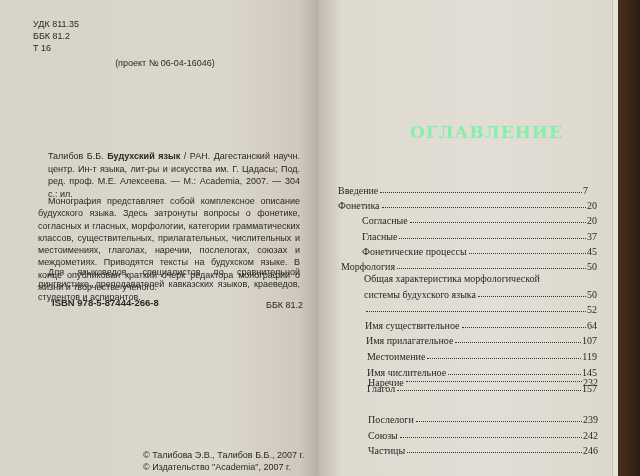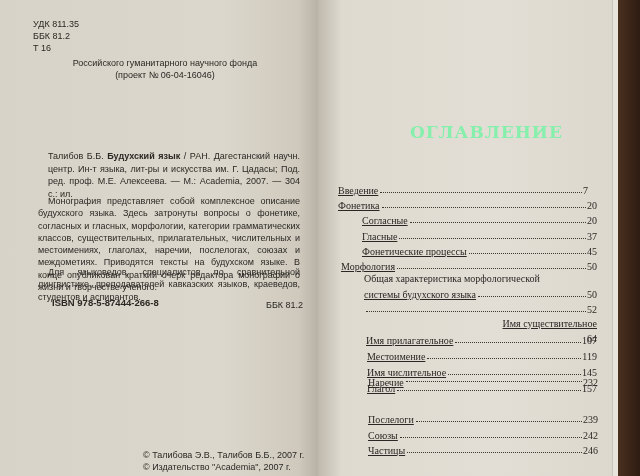--- a/index.html
+++ b/index.html
@@ -36,37 +36,36 @@
   .bbk2 { position:absolute; left:266px; top:300px; }
   .copyright { position:absolute; left:143px; top:449px; line-height:12px; }
 
   .toc-title {
     position:absolute; left:410px; top:122px;
     font-family:"DejaVu Serif", serif; font-weight:bold; font-size:17px; letter-spacing:1px;
     color:#86efac;
   }
   .toc { position:absolute; left:0; top:0; font-family:"Liberation Serif", serif; font-size:10px; color:#2a2724; }
   .toc-row { position:absolute; display:flex; align-items:flex-end; height:13px; }
-  .toc-row .lbl { white-space:nowrap;text-decoration:underline; }
+  .toc-row .lbl { white-space:nowrap; }
   .toc-row .dots { flex:1; border-bottom:1px dotted #3a3630; margin:0 1px 3px 2px; }
   .toc-row .pg { white-space:nowrap; }
   .toc-plain { position:absolute; font-family:"Liberation Serif", serif; font-size:10px; color:#2a2724; white-space:nowrap; }
 </style>
 </head>
 <body>
 
 <div class="spread">
   <div class="page-left">
     <div class="left-text codes">
       <div>УДК 811.35</div>
       <div>ББК 81.2</div>
       <div>Т 16</div>
     </div>
     <div class="left-text support">
-      <div>Российского гуманитарного научного фонда</div>
       <div>(проект № 06-04-16046)</div>
     </div>
     <div class="left-text biblio">
       <span>Талибов Б.Б.</span>
       <b>Будухский язык</b>
       <span>/  РАН. Дагестанский научн. центр. Ин-т языка, лит-ры и искусства им. Г. Цадасы; Под. ред. проф. М.Е. Алексеева. — М.: Academia, 2007. — 304 с.: ил.</span>
     </div>
     <div class="left-text abstract">Монография представляет собой комплексное описание будухского языка. Здесь затронуты вопросы о фонетике,  согласных и гласных, морфологии, категории грамматических классов, существительных, прилагательных, числительных и местоимениях, глаголах, наречии, послелогах, союзах  и  междометиях. Приводятся тексты на будухском языке. В конце опубликован краткий очерк редактора монографии о жизни и творчестве ученого.</div>
     <div class="left-text audience">Для языковедов, специалистов по сравнительной лингвистике, преподавателей кавказских языков, краеведов, студентов и аспирантов.</div>
     <div class="left-text isbn">ISBN 978-5-87444-266-8</div>
@@ -117,21 +116,21 @@
     <div class="toc-plain" style="left:364px; top:273px;">Общая  характеристика  морфологической</div>
     <div class="toc-row" style="left:364px; top:287px; width:233px;">
       <span class="lbl">системы  будухского  языка</span>
         <span class="dots"></span>
         <span class="pg">50</span>
     </div>
     <div class="toc-row" style="left:364px; top:302px; width:233px;">
         <span class="dots"></span>
         <span class="pg">52</span>
     </div>
-    <div class="toc-row" style="left:365px; top:318px; width:232px;flex-direction:column;">
+    <div class="toc-row" style="left:365px; top:318px; width:232px;">
       <span class="lbl">Имя  существительное</span>
         <span class="dots"></span>
         <span class="pg">64</span>
     </div>
     <div class="toc-row" style="left:366px; top:333px; width:231px;">
       <span class="lbl">Имя  прилагательное</span>
         <span class="dots"></span>
         <span class="pg">107</span>
     </div>
     <div class="toc-row" style="left:367px; top:349px; width:230px;">

